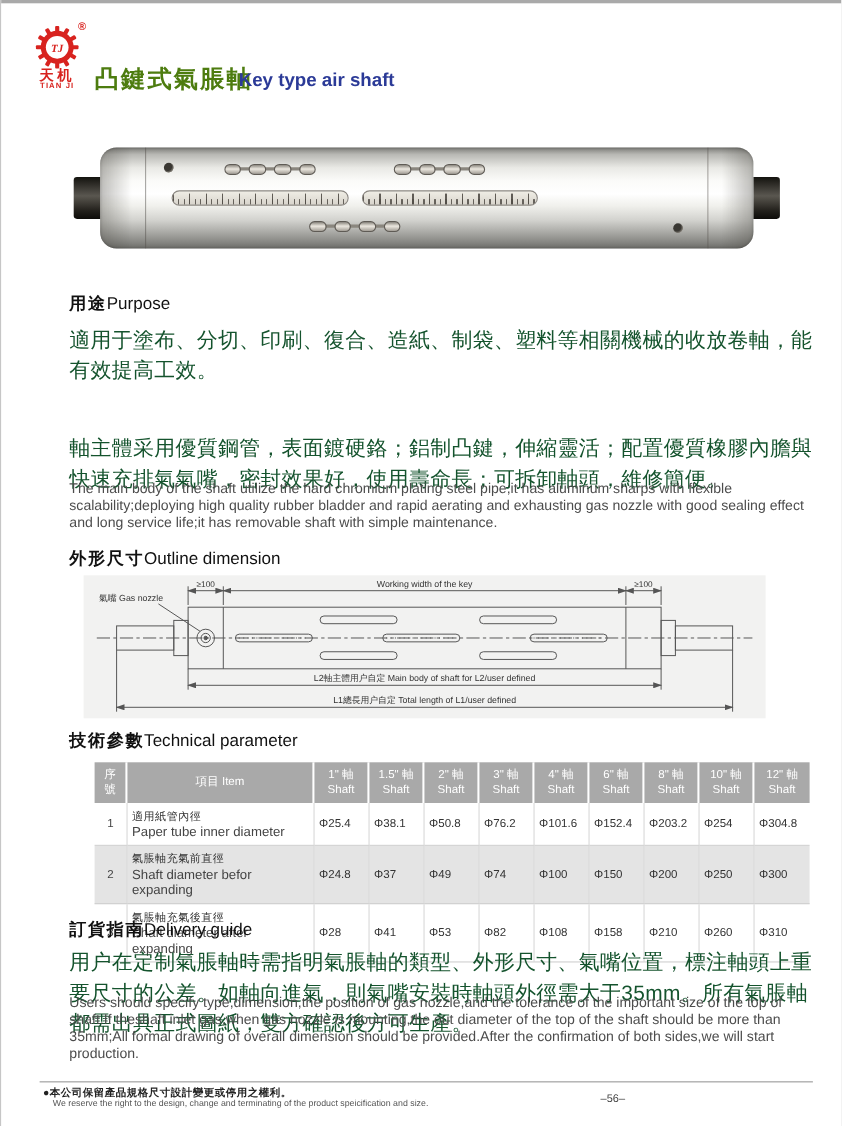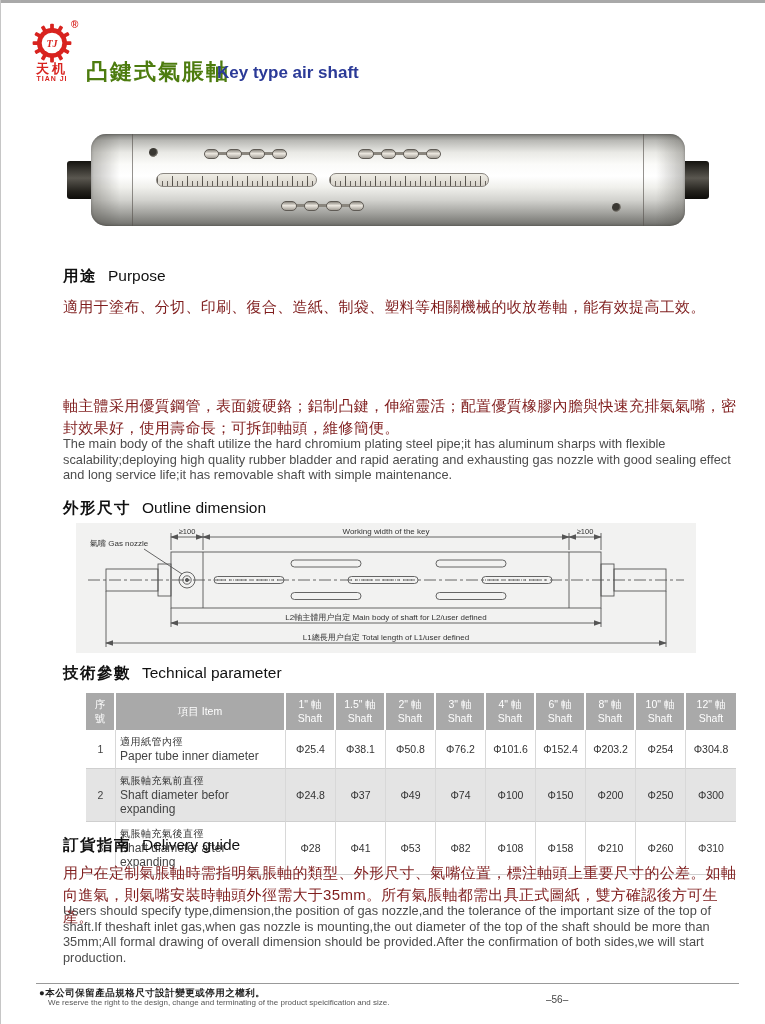--- a/index.html
+++ b/index.html
@@ -41,43 +41,43 @@
     background-image:
       repeating-linear-gradient(90deg,rgba(80,76,70,.85) 0 1px,rgba(0,0,0,0) 1px 5px),
       repeating-linear-gradient(90deg,rgba(80,76,70,.9) 0 1px,rgba(0,0,0,0) 1px 15px),
       linear-gradient(180deg,#efede5,#d8d4cc);
     background-size:100% 45%,100% 80%,100% 100%;
     background-position:0 100%,0 100%,0 0;background-repeat:no-repeat}
   .ruler.rl{left:11%;width:27%}
   .ruler.rr{left:40%;width:27%}
 
   
-  .sec-head{position:absolute;left:62px;display:flex;gap:11px;align-items:baseline;color:#111}
+  .sec-head{position:absolute;left:62px;display:flex;align-items:baseline;color:#111}
   .sec-head .zh{font-size:15.5px;font-weight:bold;letter-spacing:1.5px}
   .sec-head .en{font-size:15.5px;font-weight:normal}
-  .zh-body{position:absolute;left:62px;width:676px;font-size:15px;color:#7f1d1d;line-height:1.45;letter-spacing:.3px}
+  .zh-body{position:absolute;left:62px;width:676px;font-size:19px;color:#14532d;line-height:1.45;letter-spacing:.3px}
   .en-body{position:absolute;left:62px;width:676px;font-size:12.8px;color:#4c4c4c;line-height:1.22}
 
   
   .drawbox{position:absolute;left:75px;top:523px;width:620px;height:130px;background:#f2f2f1}
   .drawbox svg{display:block}
   .drawbox text{font-family:"Liberation Sans",sans-serif;fill:#333}
 
   
   .param-table{position:absolute;left:85px;top:693px;width:650px;border-collapse:separate;border-spacing:0;table-layout:fixed}
   .param-table col.c-no{width:30px}
   .param-table col.c-item{width:170px}
   .param-table col.c-val{width:50px}
   .param-table th{background:#a9a9a9;color:#fff;font-weight:normal;font-size:10.5px;line-height:1.3;padding:5px 2px;vertical-align:middle;text-align:center;border-right:2px solid #fff}
   .param-table th:last-child{border-right:none}
   .param-table td{font-size:10.5px;color:#333;padding:5px 4px;border-bottom:1px solid #cfcfcf;border-right:1px solid #d8d8d8;vertical-align:middle}
   .param-table td:last-child{border-right:none}
   .param-table tbody tr.alt{background:#e4e4e4}
   .param-table td.no{text-align:center;color:#444}
-  .param-table td.val{text-align:center}
+  .param-table td.val{text-align:left}
   .i-zh{font-size:10px;letter-spacing:.5px;color:#333}
   .i-en{font-size:12px;color:#444}
 
   
   .foot-line{position:absolute;left:35px;top:983px;width:703px;border-top:1px solid #999}
   .foot-zh{position:absolute;left:38px;top:987px;font-size:9.5px;font-weight:bold;color:#222;letter-spacing:.5px}
   .foot-en{position:absolute;left:47px;top:998px;font-size:8px;color:#555}
   .page-num{position:absolute;left:545px;top:994px;font-size:10px;color:#444}
 </style>
 </head>

